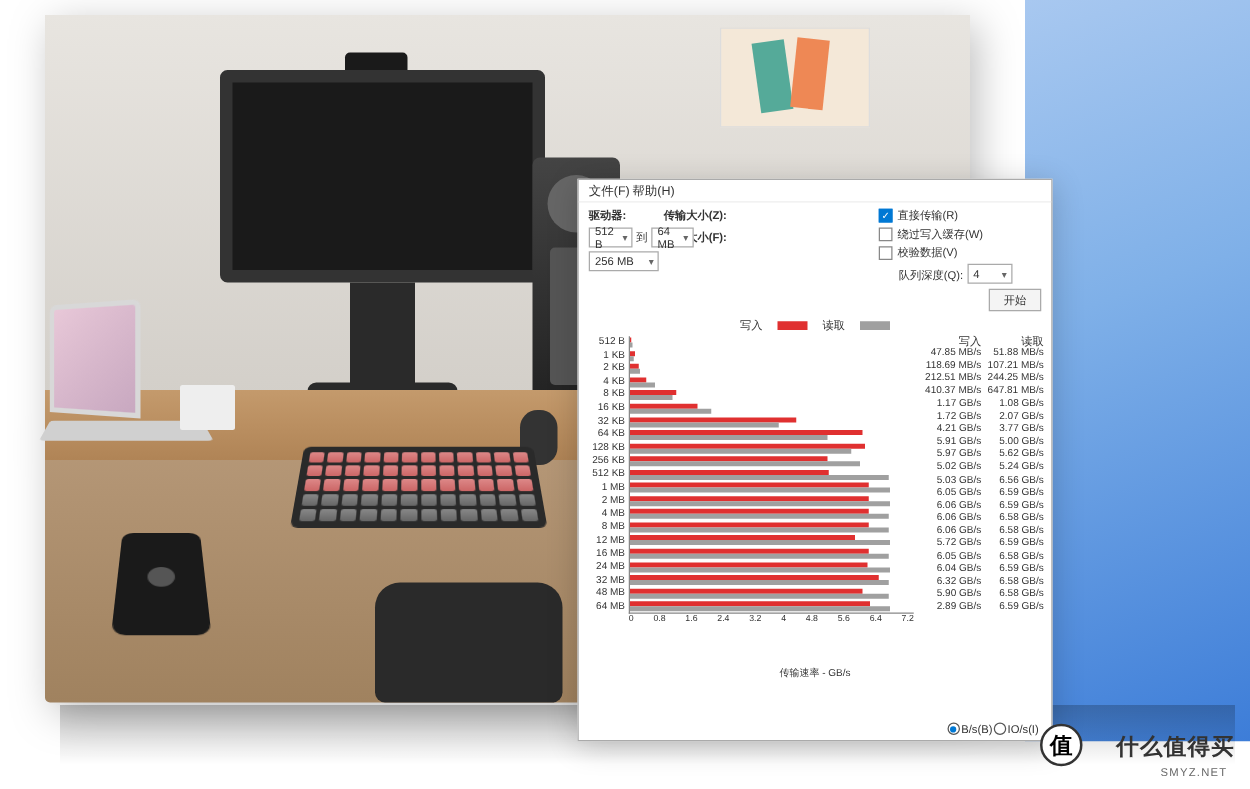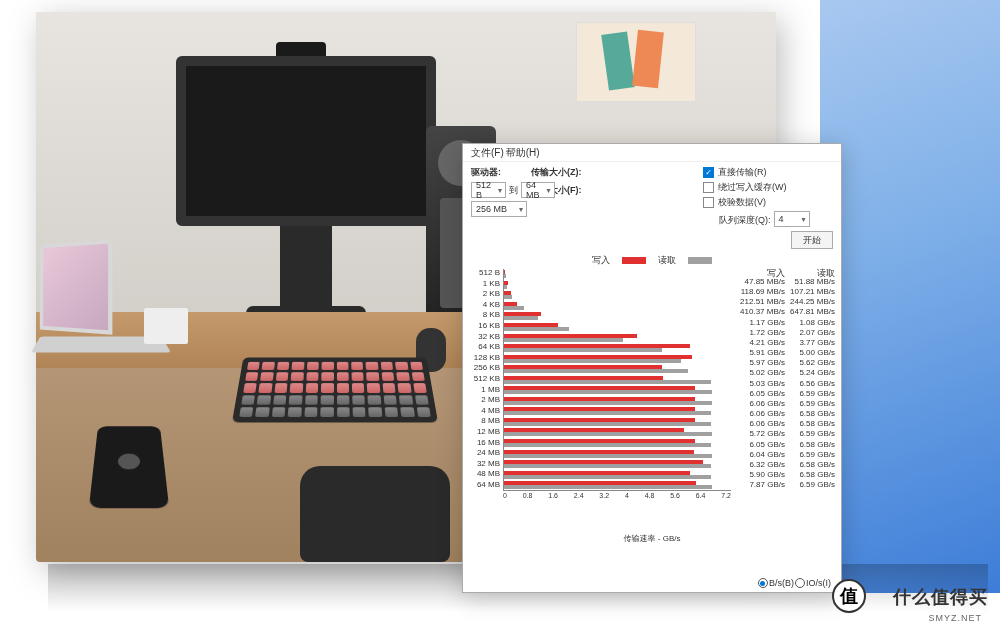--- a/index.html
+++ b/index.html
@@ -381,21 +381,21 @@
         <div>5.72 GB/s</div>
         <div>6.59 GB/s</div>
         <div>6.05 GB/s</div>
         <div>6.58 GB/s</div>
         <div>6.04 GB/s</div>
         <div>6.59 GB/s</div>
         <div>6.32 GB/s</div>
         <div>6.58 GB/s</div>
         <div>5.90 GB/s</div>
         <div>6.58 GB/s</div>
-        <div>7.87 GB/s</div>
+        <div>2.89 GB/s</div>
         <div>6.59 GB/s</div>
       </div>
     <div></div>
     <div class="xaxis" id="xaxis">
         <span>0</span>
         <span>0.8</span>
         <span>1.6</span>
         <span>2.4</span>
         <span>3.2</span>
         <span>4</span>

